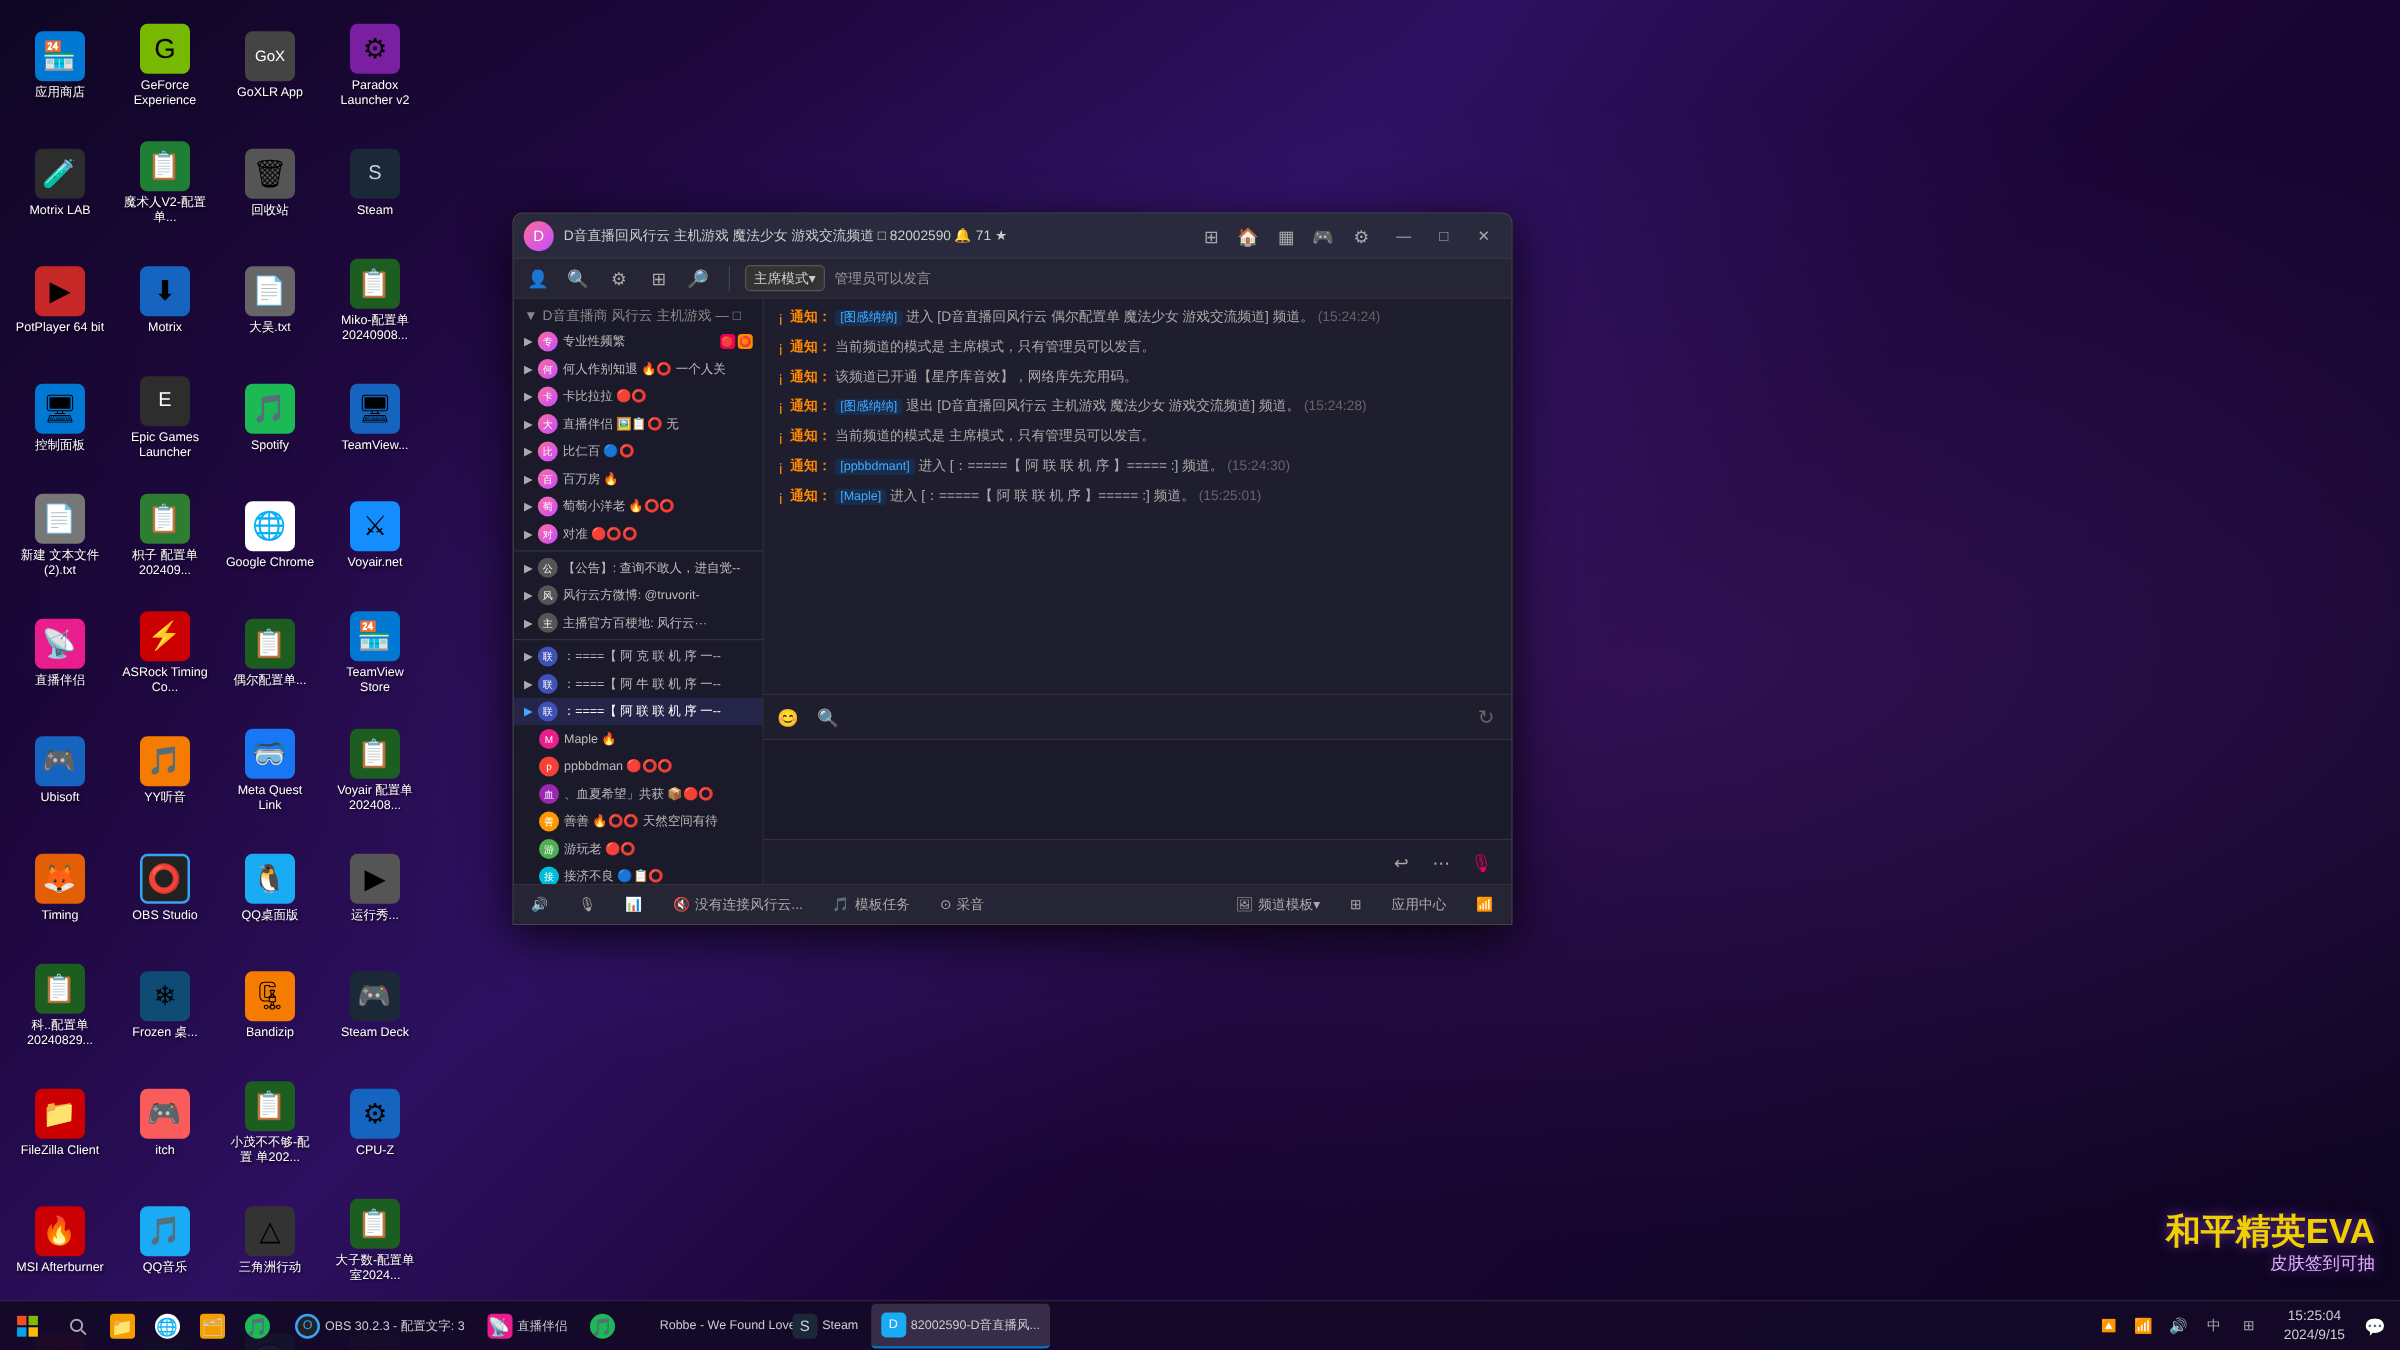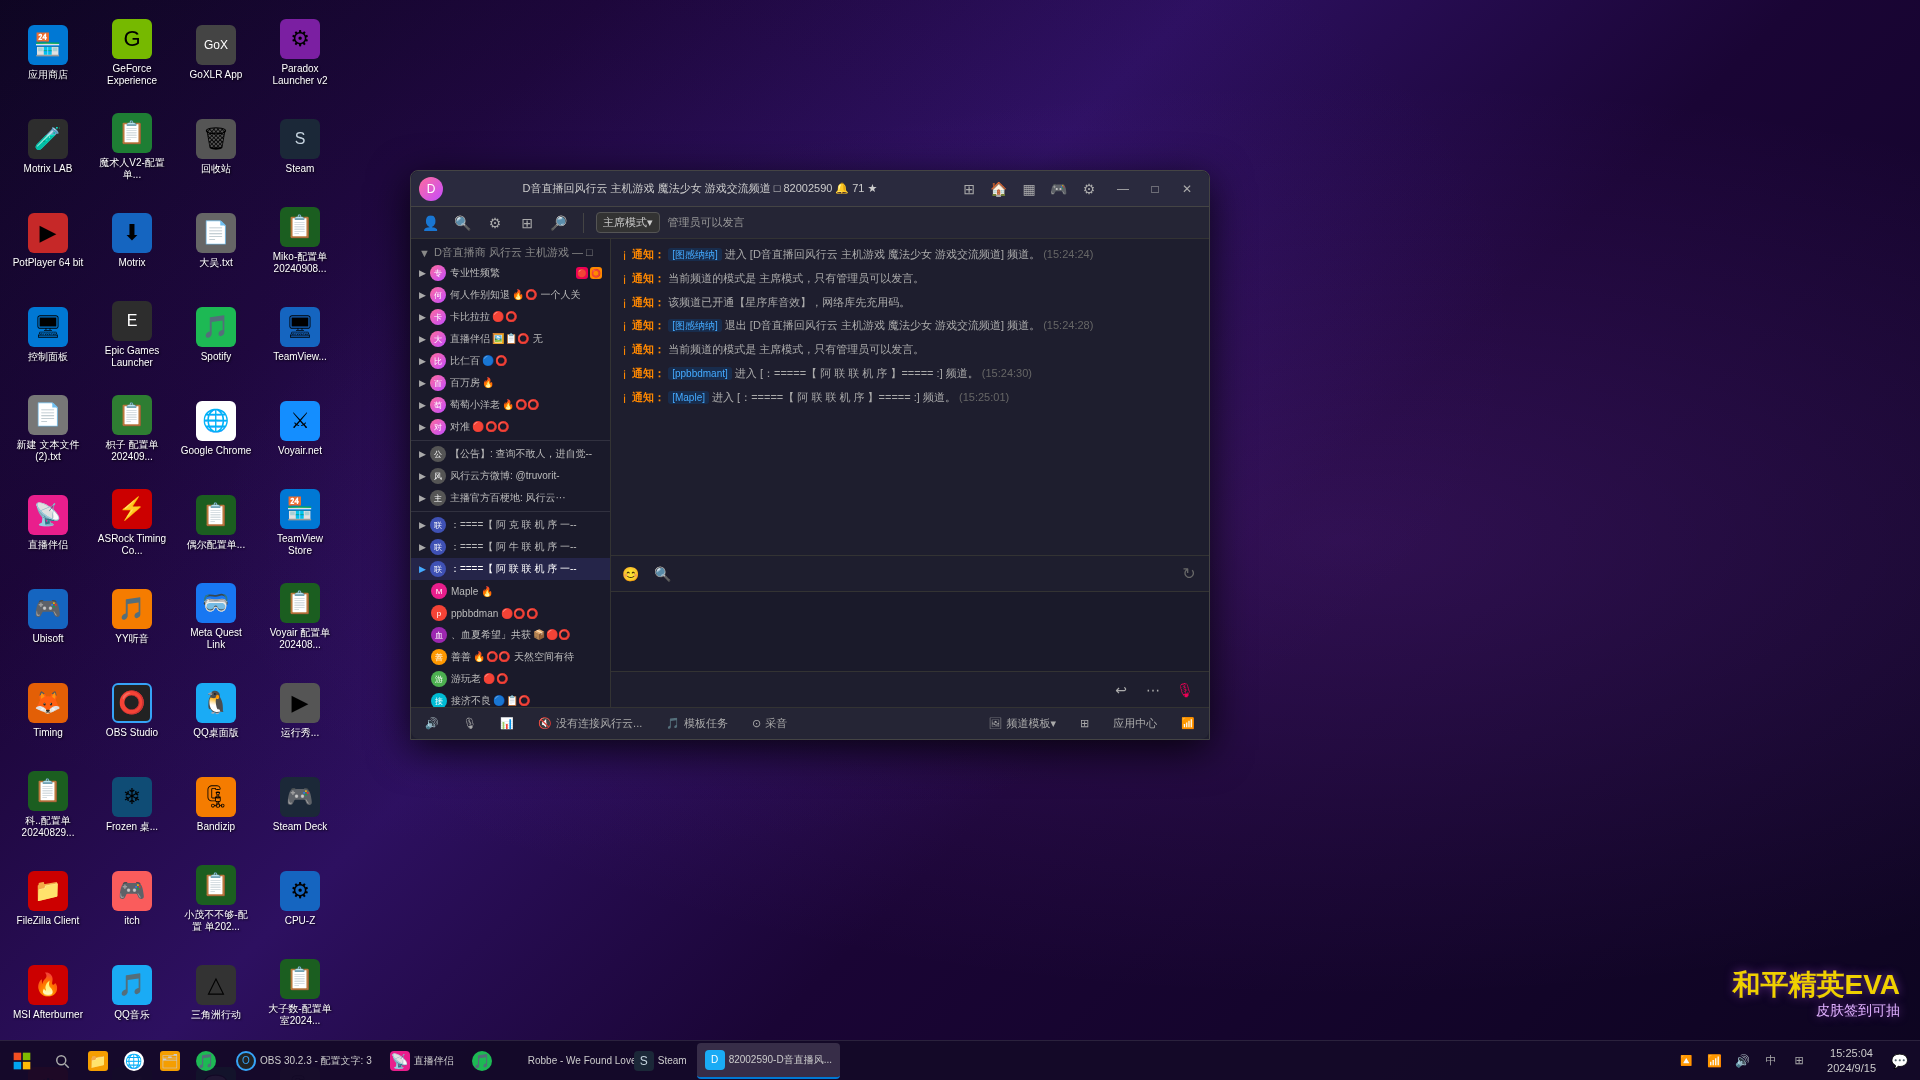--- a/index.html
+++ b/index.html
@@ -240,21 +240,20 @@
       color: #fff;
     }
 
     .window-title-text {
       font-size: 11px;
       color: #ccc;
       flex: 1;
       white-space: nowrap;
       overflow: hidden;
       text-overflow: ellipsis;
-      text-align: center;
     }
 
     .window-icons {
       display: flex;
       align-items: center;
       gap: 6px;
     }
 
     .window-controls {
       display: flex;
@@ -906,21 +905,21 @@
     </div>
 
     <div class="chat-panel">
       <div class="chat-messages">
 
         <div class="notice-msg">
           <span class="notice-icon">ℹ</span>
           <div>
             <span class="notice-label">通知：</span>
             <span class="notice-link">[图感纳纳]</span>
-            <span> 进入 [D音直播回风行云 主机游戏 魔法少女 游戏交流频道] 频道。</span>
+            <span> 进入 [D音直播回风行云 偶尔配置单 魔法少女 游戏交流频道] 频道。</span>
             <span class="notice-time">(15:24:24)</span>
           </div>
         </div>
 
         <div class="notice-msg">
           <span class="notice-icon">ℹ</span>
           <div>
             <span class="notice-label">通知：</span>
             <span>当前频道的模式是 主席模式，只有管理员可以发言。</span>
           </div>

